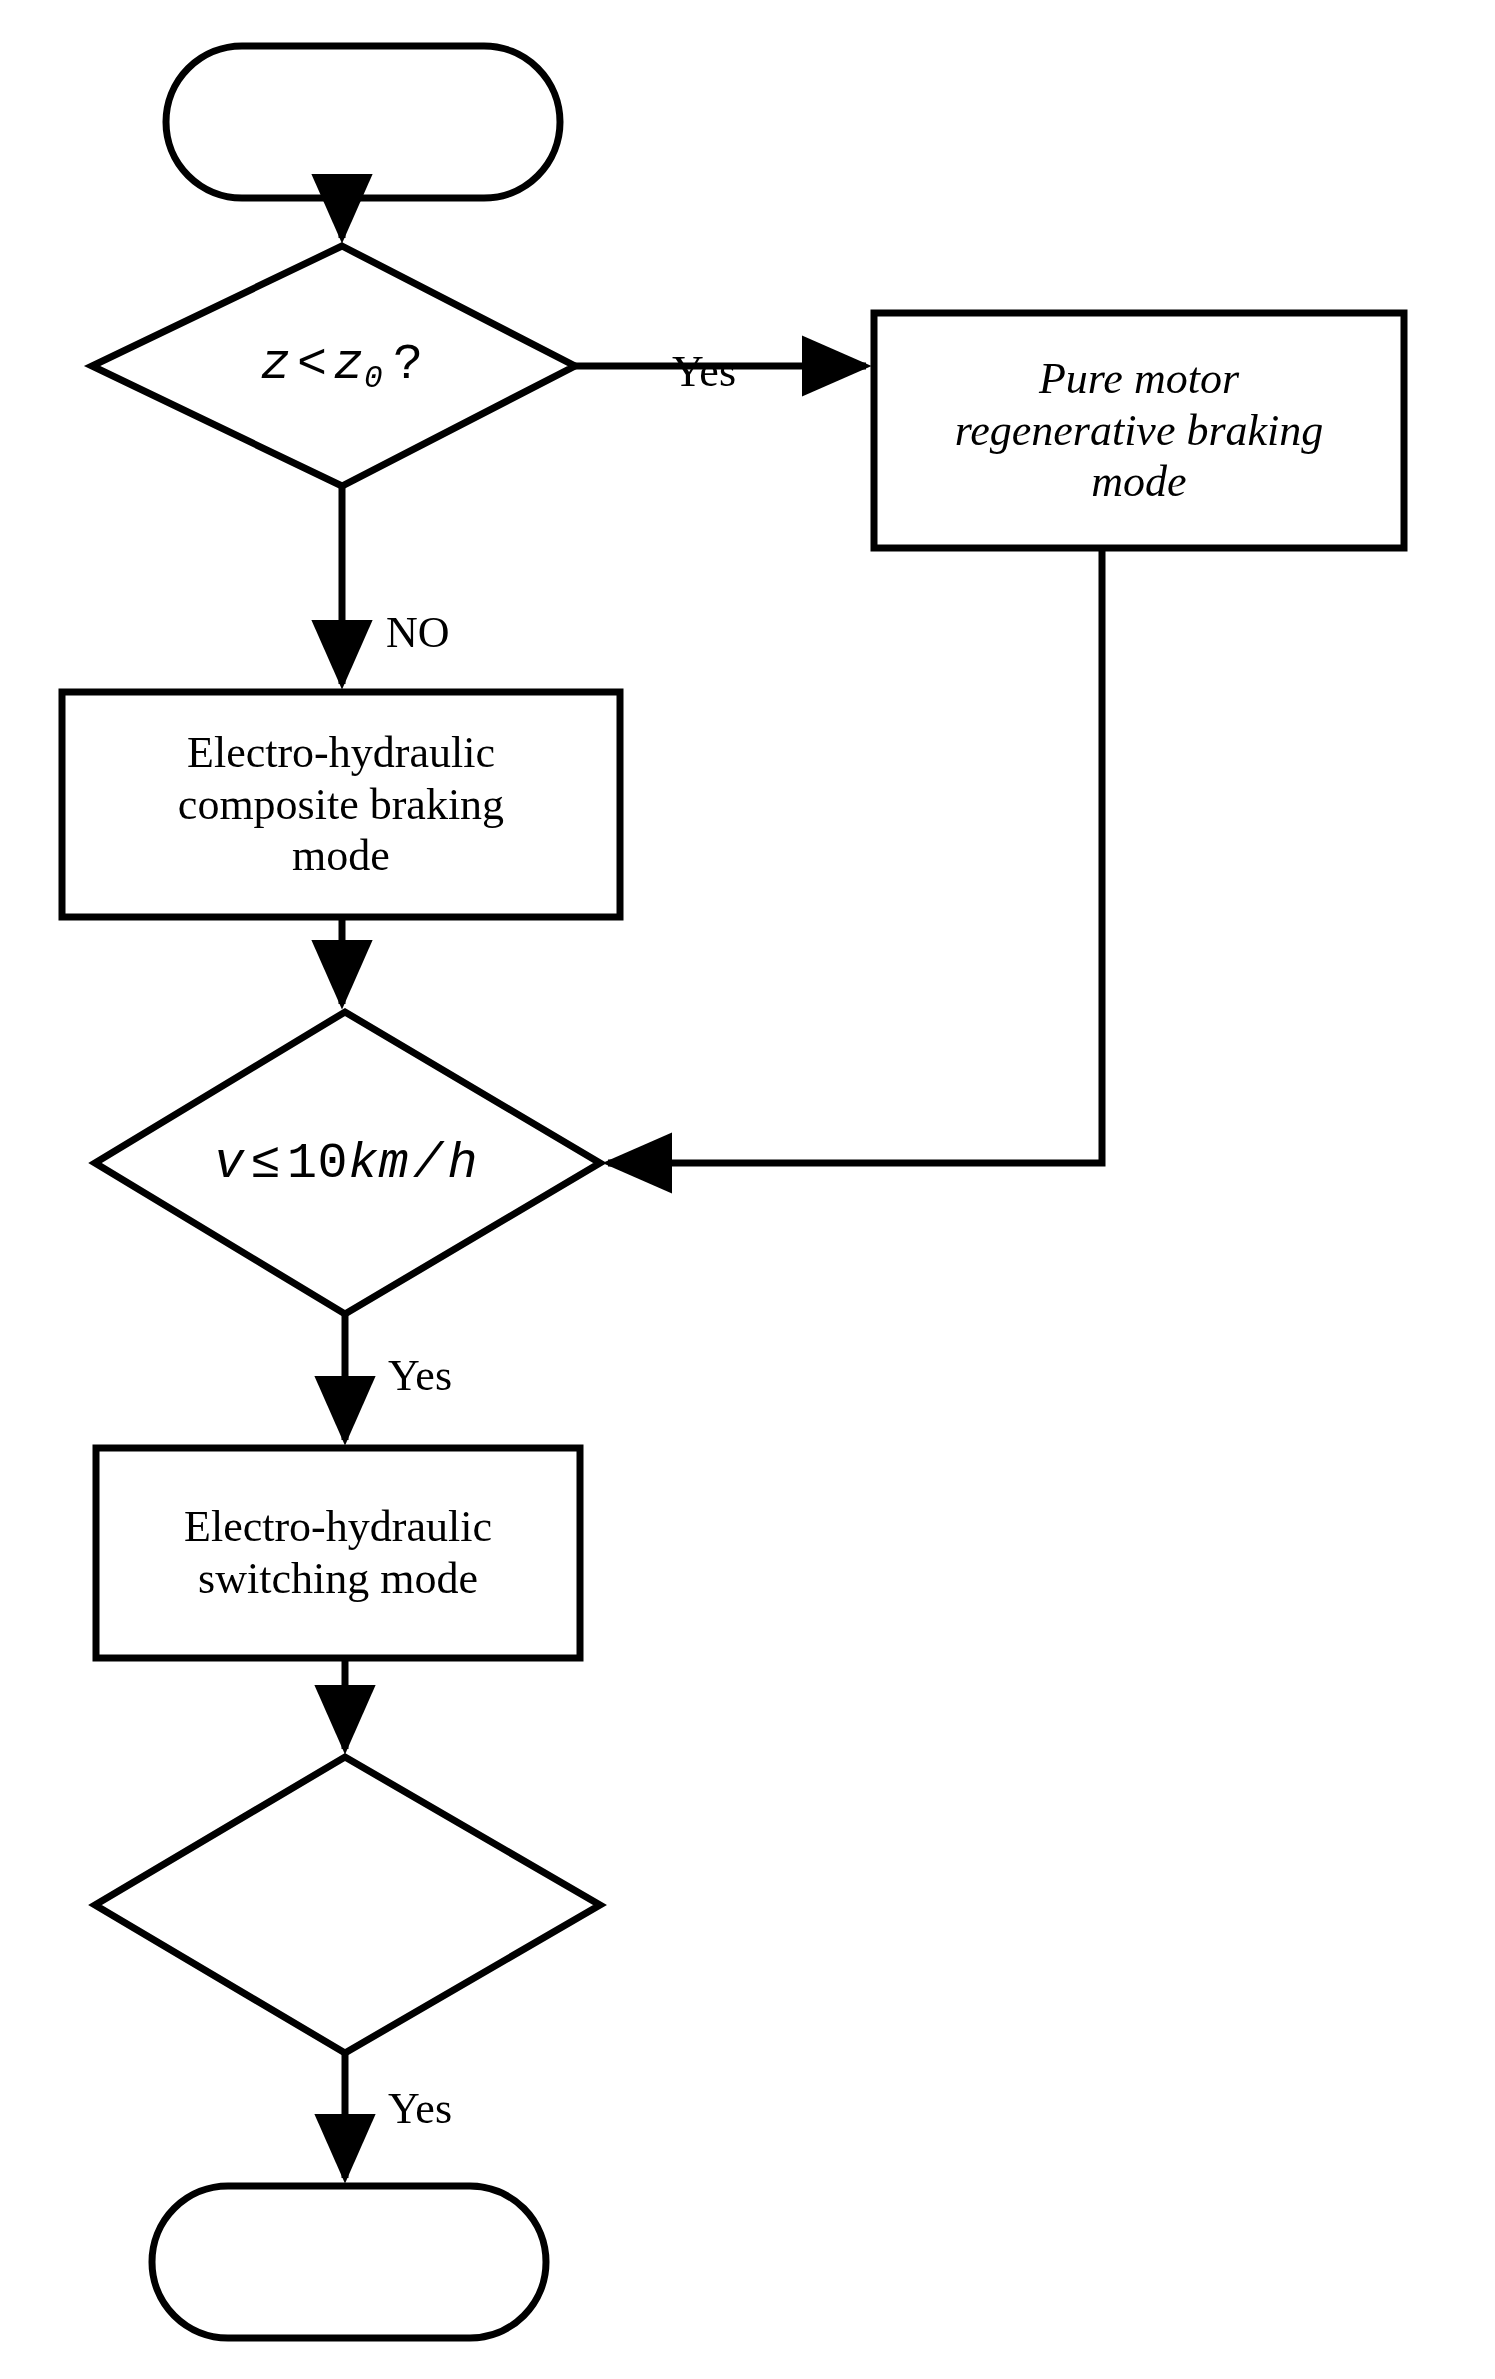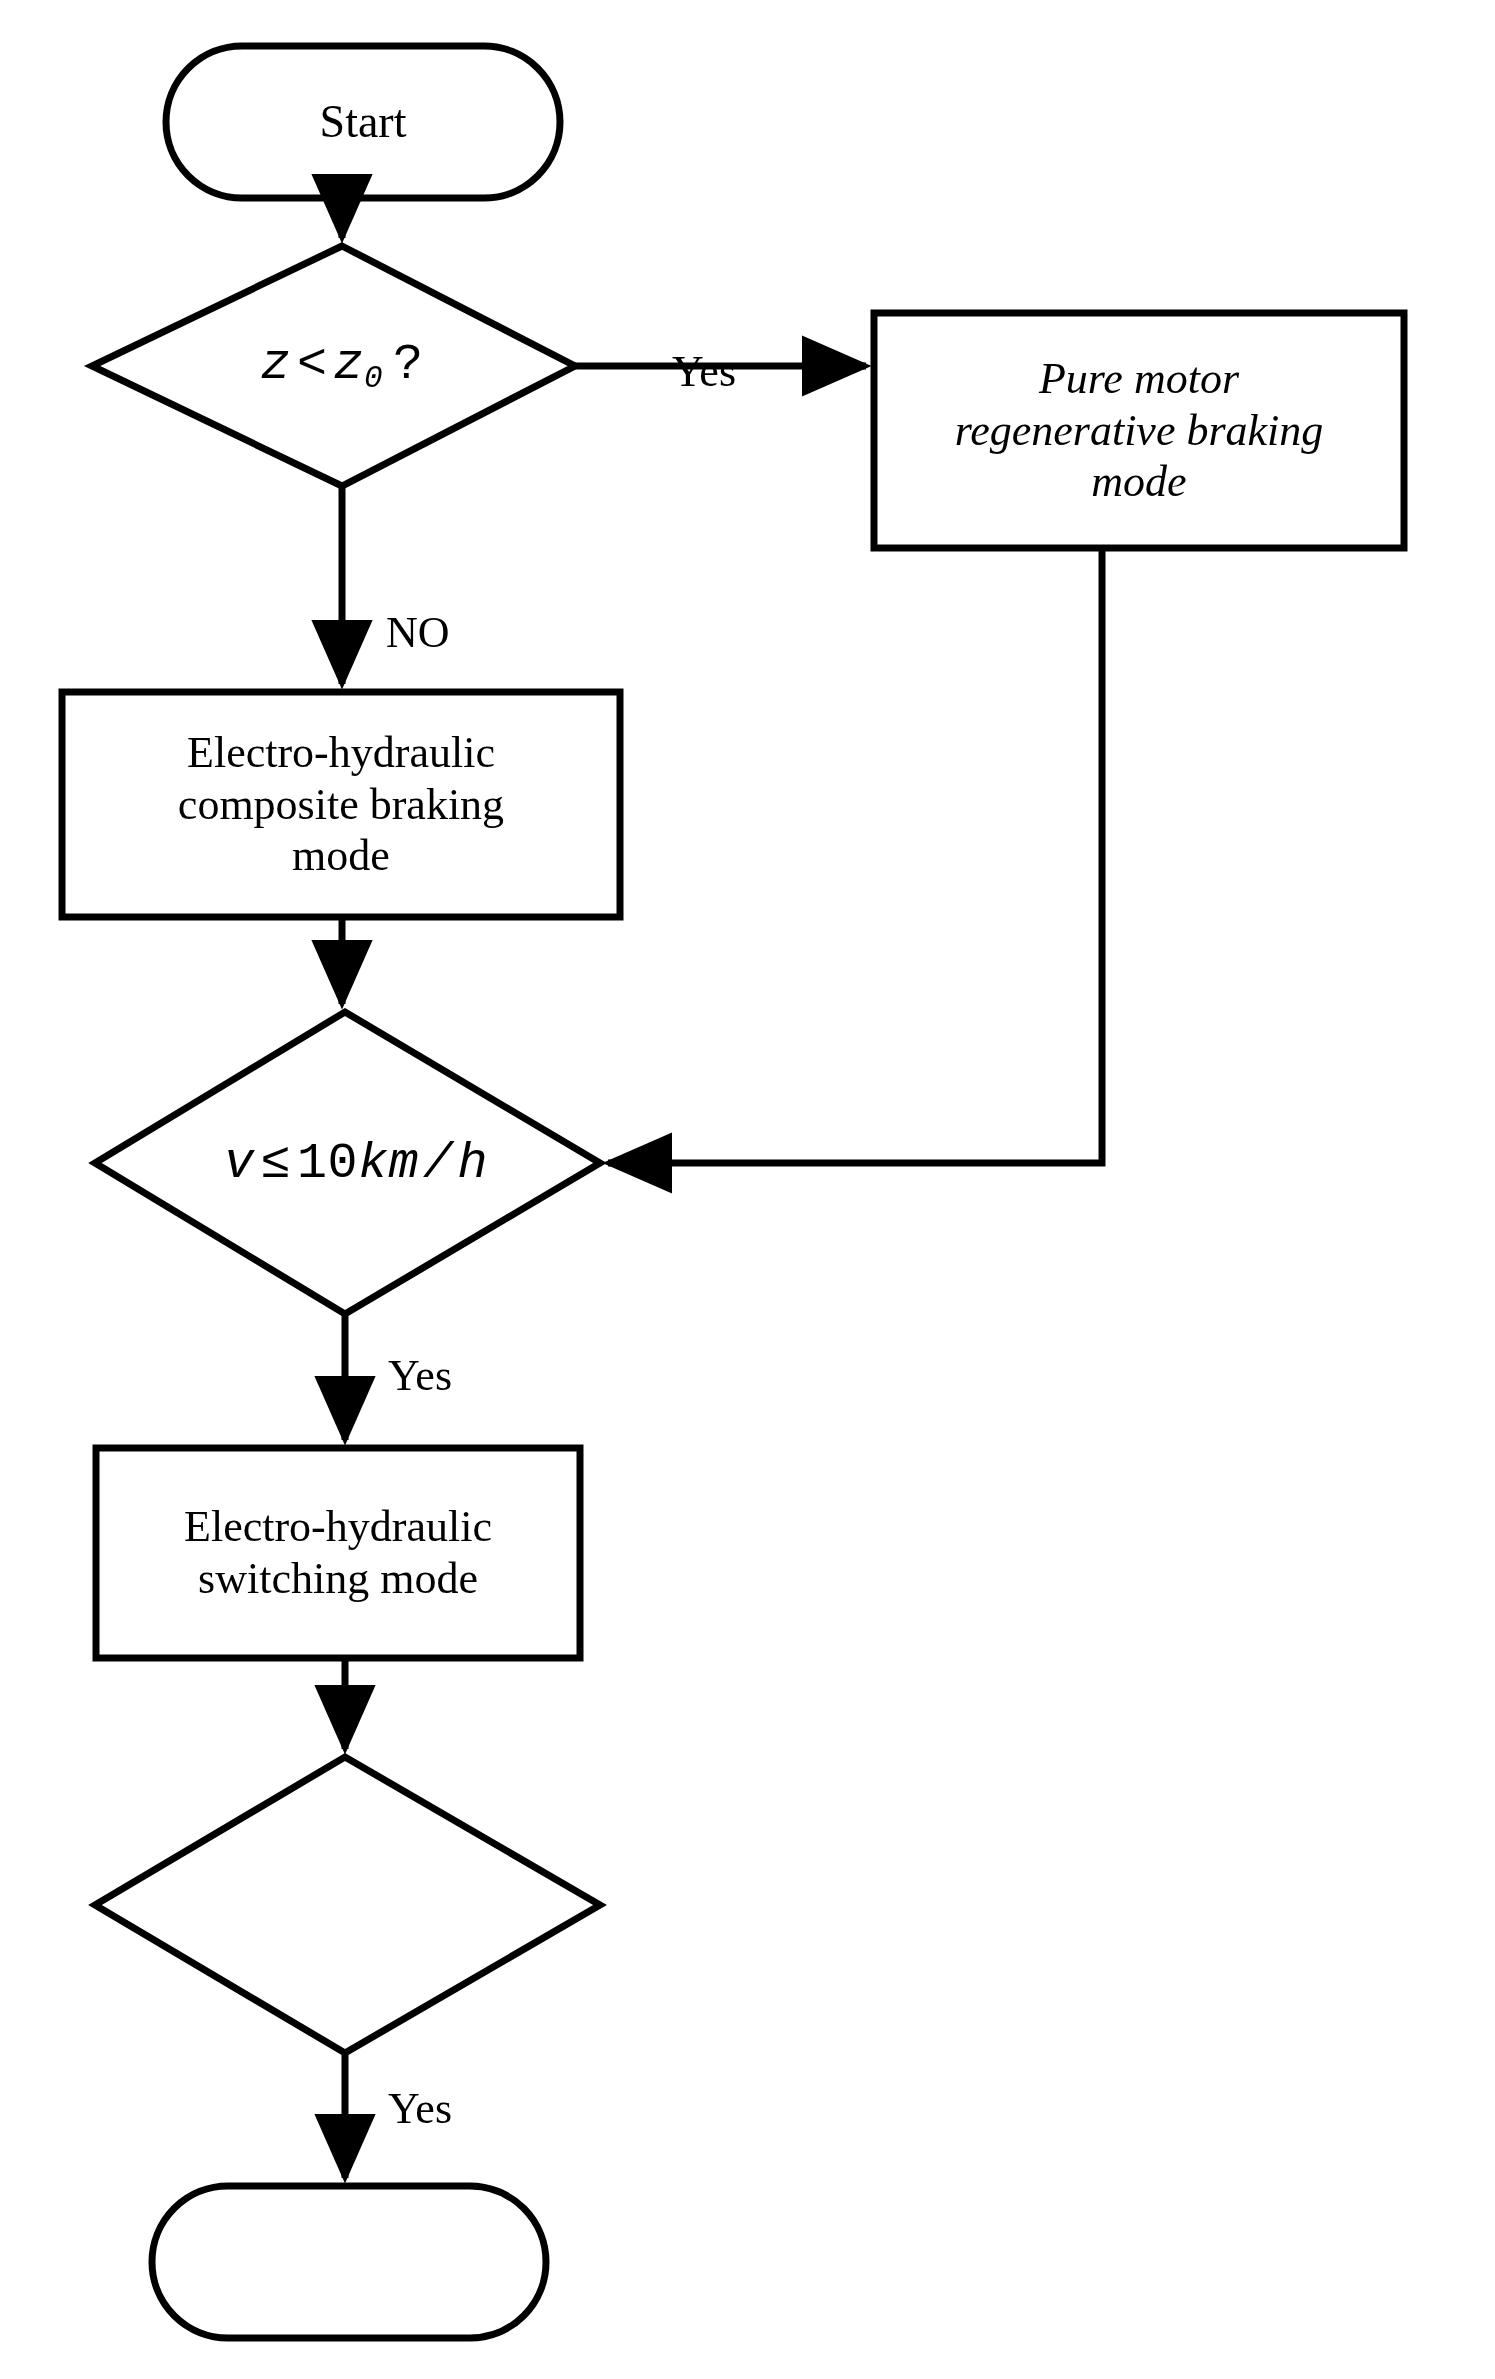--- a/index.html
+++ b/index.html
@@ -111,35 +111,34 @@
 
     <path d="M1102,548 L1102,1163 L608,1163" fill="none" stroke="#000000" stroke-width="7" marker-end="url(#arrowhead)"></path>
 
     <line x1="345" y1="1314" x2="345" y2="1440" stroke="#000000" stroke-width="7" marker-end="url(#arrowhead)"></line>
 
     <line x1="345" y1="1658" x2="345" y2="1749" stroke="#000000" stroke-width="7" marker-end="url(#arrowhead)"></line>
 
     <line x1="345" y1="2053" x2="345" y2="2178" stroke="#000000" stroke-width="7" marker-end="url(#arrowhead)"></line>
   </svg>
 
-  <div class="node-text" style="left:166px; top:46px; width:394px; height:152px; font-size:46px;">Start</div>
 
   <div class="node-text" style="left:142px; top:306px; width:400px; height:120px;">
     <span class="math"><span>z</span><span class="op">&lt;</span><span>z</span><sub>0</sub><span class="qmark">?</span></span>
   </div>
 
   <div class="node-text" style="left:882px; top:313px; width:514px; height:235px; font-size:44px;font-style:italic;">Pure motor
 regenerative braking
 mode</div>
 
   <div class="node-text" style="left:70px; top:692px; width:542px; height:225px; font-size:44px;">Electro-hydraulic
 composite braking
 mode</div>
 
-  <div class="node-text" style="left:156px; top:1103px; width:400px; height:120px;">
+  <div class="node-text" style="left:146px; top:1103px; width:400px; height:120px;">
     <span class="math"><span>v</span><span class="op">≤</span><span class="num">10</span><span>km</span><span class="slash">/</span><span>h</span></span>
   </div>
 
   <div class="node-text" style="left:104px; top:1448px; width:468px; height:210px; font-size:44px;">Electro-hydraulic
 switching mode</div>
 
 
 
   <div class="edge-label" style="left:672px; top:318px;">Yes</div>
 

